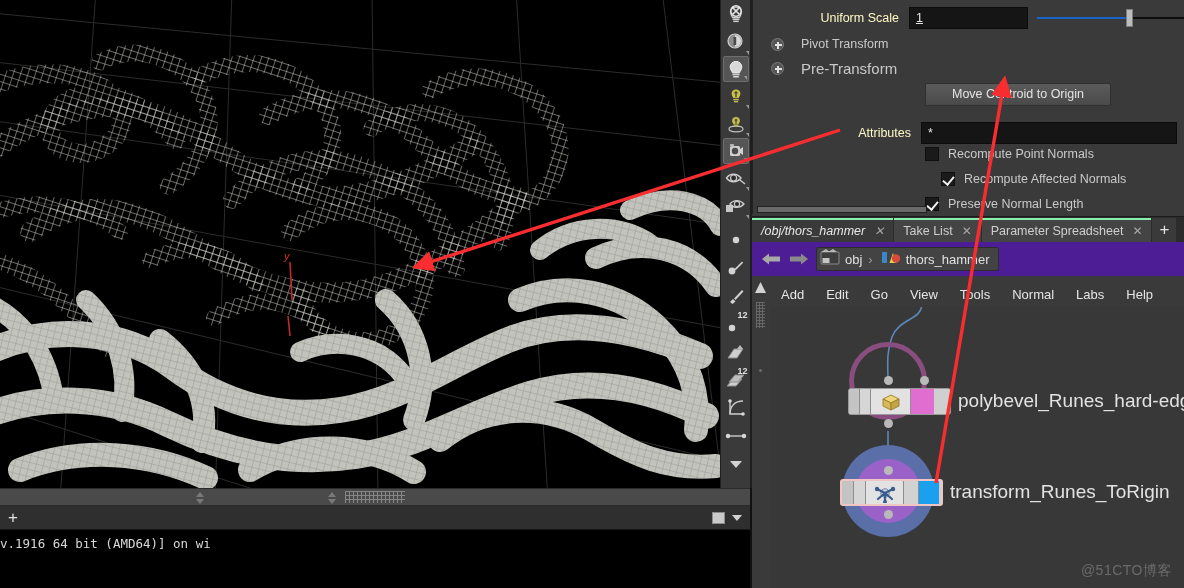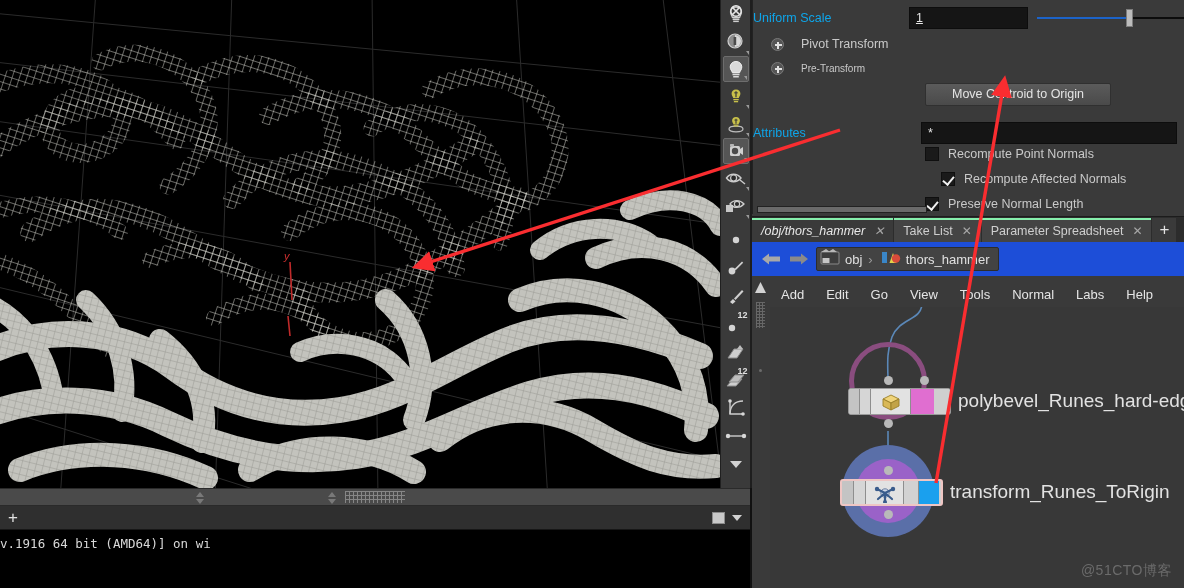--- a/index.html
+++ b/index.html
@@ -67,21 +67,21 @@
     font-family:"DejaVu Sans Mono","Liberation Mono",monospace;font-size:12.5px;color:#d8d8d8;
     padding:6px 0 0 0;white-space:nowrap;overflow:hidden;
   }
   #leftcol-edge{position:absolute;left:750px;top:488px;width:2px;height:100px;background:#111;}
 
   
   #rightcol{position:absolute;left:752px;top:0;width:432px;height:588px;background:#3a3a3a;}
   #param-pane{position:absolute;left:0;top:0;width:432px;height:214px;background:#3a3a3a;
     border-left:1px solid #222;}
   .prow{position:absolute;left:0;width:432px;height:24px;display:flex;align-items:center;}
-  .plabel{width:168px;padding-right:10px;font-size:12.5px;color:#0ea5e9;white-space:nowrap;}
+  .plabel{width:168px;text-align:right;padding-right:10px;font-size:12.5px;color:#fef9c3;white-space:nowrap;}
   .pfield{
     height:22px;background:#151515;border:1px solid #0d0d0d;color:#e6e6e6;
     font-size:12.5px;display:flex;align-items:center;padding:0 6px;
   }
   .pfield u{text-decoration:underline;}
   .slider{position:relative;height:22px;display:flex;align-items:center;}
   .slider .track{position:absolute;left:0;right:0;top:10px;height:2px;background:#0c0c0c;}
   .slider .fill{position:absolute;left:0;top:10px;height:2px;background:#1c63c8;}
   .slider .knob{position:absolute;width:7px;height:18px;background:#bcbcbc;border:1px solid #7d7d7d;top:2px;}
   .plus-toggle{width:13px;height:13px;border-radius:50%;background:#555;border:1px solid #7a7a7a;
@@ -105,21 +105,21 @@
   #tabbar{position:absolute;left:0;top:216px;width:432px;height:26px;background:#2c2c2c;
      border-top:1px solid #1c1c1c;display:flex;align-items:flex-end;}
   .tab{height:24px;display:flex;align-items:center;padding:0 9px;font-size:12.5px;
     background:#444;color:#cfcfcf;margin-right:1px;border-top:2px solid #86efac;}
   .tab.active{background:#3a3a3a;color:#e8e8e8;font-style:italic;}
   .tab .x{margin-left:9px;color:#a8a8a8;font-size:12px;}
   .tabplus{width:24px;height:24px;display:flex;align-items:center;justify-content:center;
     color:#e2e2e2;font-size:17px;background:#3a3a3a;}
 
   
-  #crumb{position:absolute;left:0;top:242px;width:432px;height:34px;background:#1d4ed8;
+  #crumb{position:absolute;left:0;top:242px;width:432px;height:34px;background:#4c1d95;
     display:flex;align-items:center;padding-left:8px;gap:6px;}
   .arrowbtn{width:22px;height:18px;position:relative;}
   #crumbpath{display:flex;align-items:center;background:#434343;border:1px solid #2c2c2c;
      height:24px;border-radius:2px;padding:0 8px 0 3px;gap:5px;}
   .cb-txt{font-size:13px;color:#e0e0e0;}
   .cb-sep{color:#9a9a9a;font-size:13px;margin:0 1px;}
 
   
   #netmenu{position:absolute;left:18px;top:282px;width:414px;height:24px;display:flex;align-items:center;gap:0;}
   .mi{font-size:13px;color:#e5e5e5;padding:0 11px;height:22px;display:flex;align-items:center;}
@@ -395,21 +395,21 @@
         <div style="width:48px;display:flex;justify-content:center;">
           <span class="plus-toggle"></span>
         </div>
         <div style="font-size:12.5px;color:#c9c9c9;">Pivot Transform</div>
       </div>
 
       <div class="prow" style="top:56px;">
         <div style="width:48px;display:flex;justify-content:center;">
           <span class="plus-toggle"></span>
         </div>
-        <div style="font-size:10px;color:#c9c9c9;">Pre-Transform</div>
+        <div style="font-size:15px;color:#c9c9c9;">Pre-Transform</div>
       </div>
 
       <div class="prow" style="top:82px;">
         <div style="width:172px;"></div>
         <div class="pbtn" style="width:186px;">Move Centroid to Origin</div>
       </div>
 
       <div class="prow" style="top:121px;">
         <div class="plabel">Attributes</div>
         <div class="pfield" style="width:256px;">

